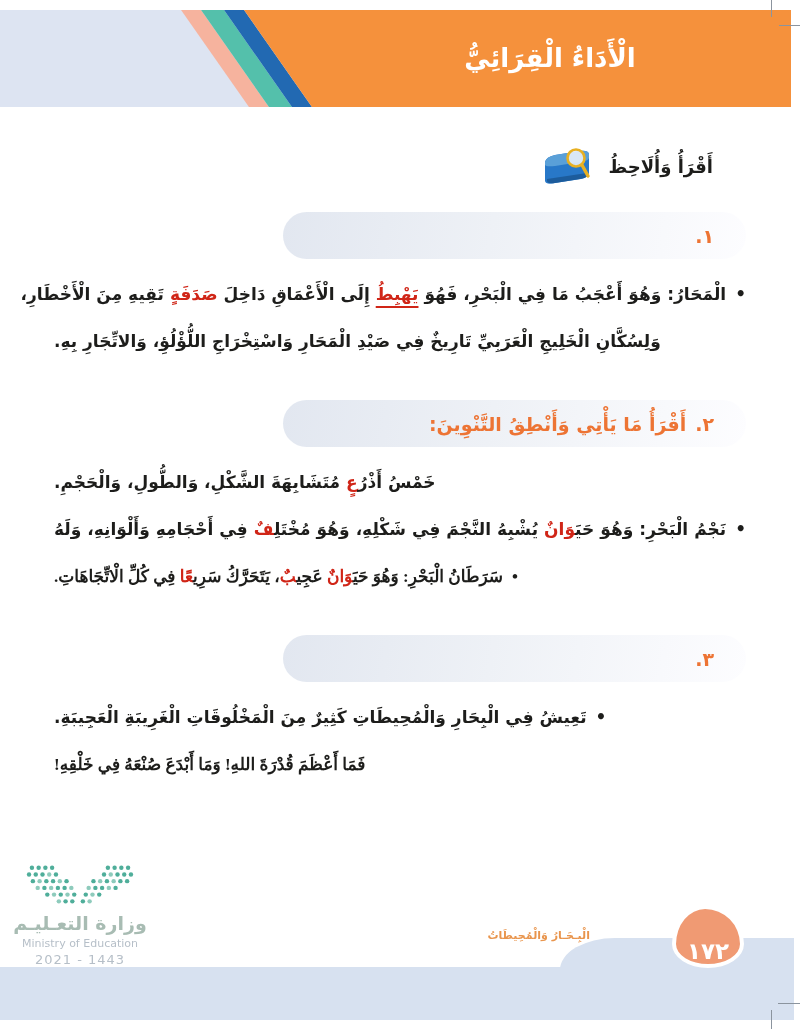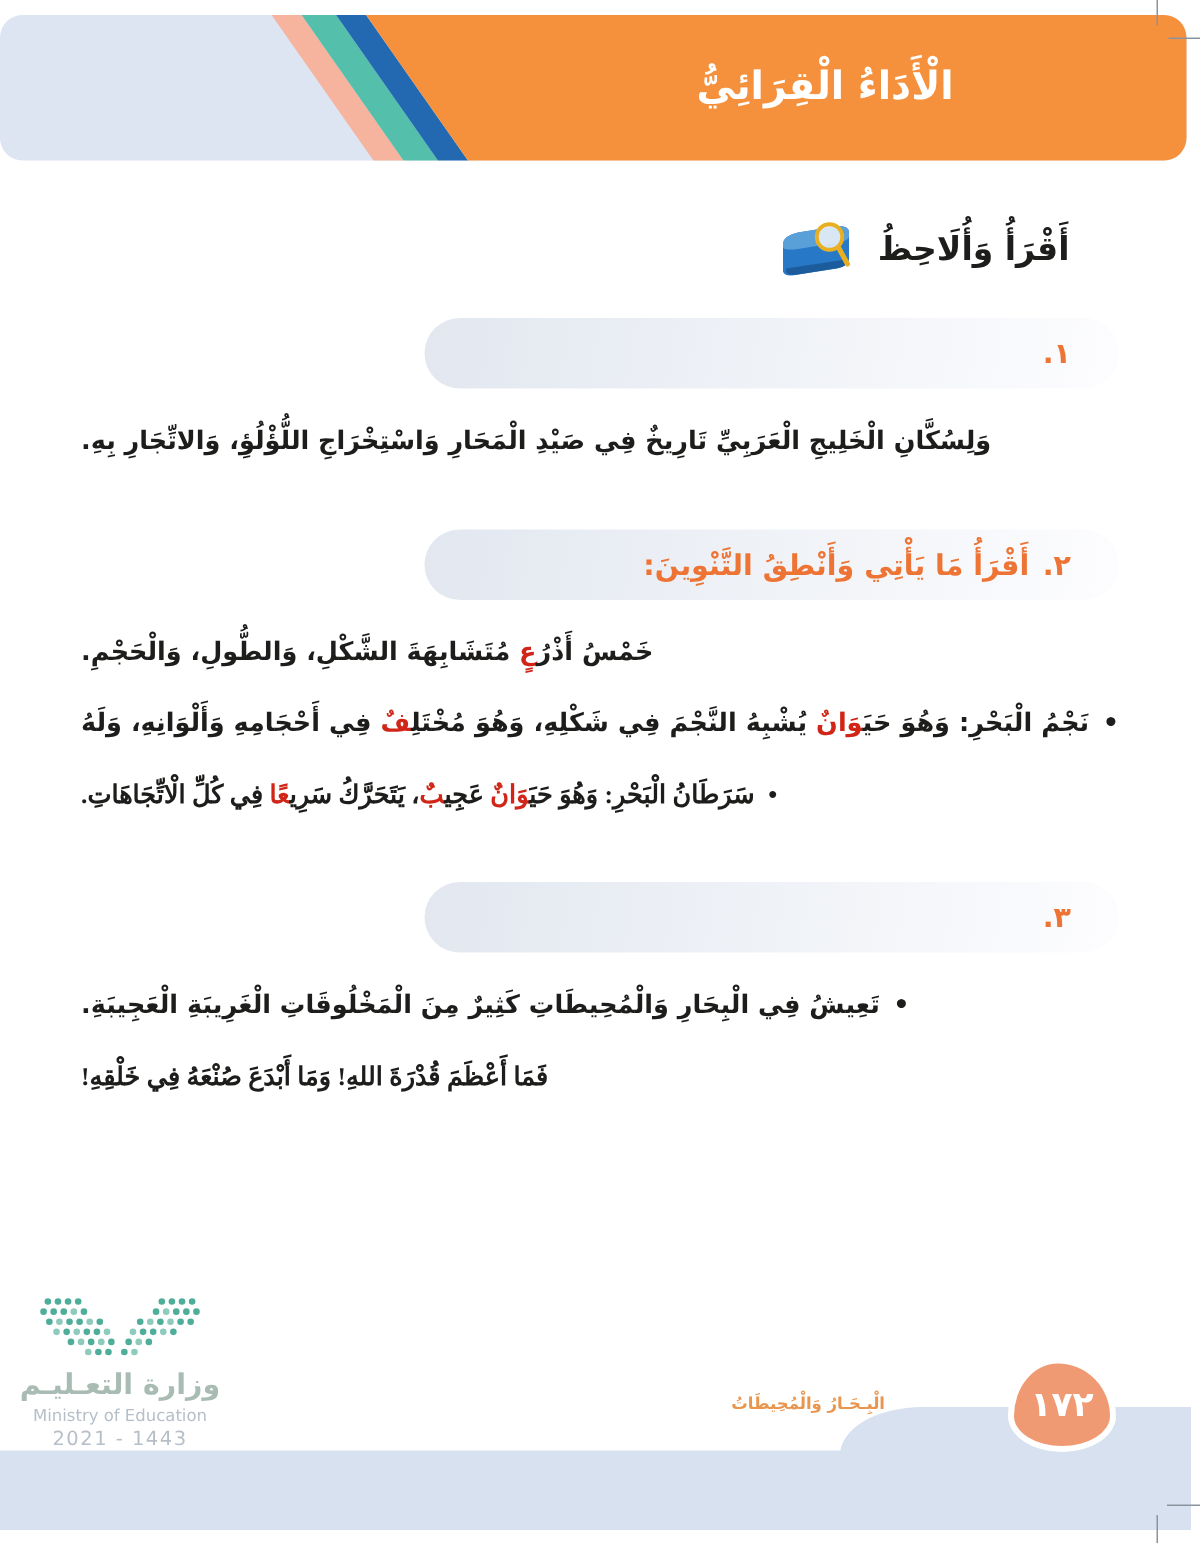--- a/index.html
+++ b/index.html
@@ -2,33 +2,33 @@
 <html lang="ar" style="--banner-orange: #f5913c; --band-blue-top: #dde4f2; --band-blue-bottom: #d7e1f0; --stripe-salmon: #f6b39e; --stripe-teal: #54c0ab; --stripe-blue: #2269b2; --accent-red: #d02517; --title-orange: #ed7434; --badge-salmon: #f09a73; --logo-teal: #4fae9a;"><head>
 <meta charset="utf-8">
 <style>
   html,body{margin:0;padding:0;background:#ffffff;}
   .page{
     position:relative;width:800px;height:1029px;background:#ffffff;
     overflow:hidden;font-family:"DejaVu Sans","Liberation Sans",sans-serif;
   }
   
   .header-band{position:absolute;top:10px;left:0;right:9px;height:97px;
-    background:var(--band-blue-top,#dde4f2);overflow:hidden;border-radius:15px;}
+    background:var(--band-blue-top,#dde4f2);overflow:hidden;}
   .stripe{position:absolute;top:-6px;bottom:-6px;transform:skewX(35deg);}
   .stripe.salmon{left:215px;width:20px;background:var(--stripe-salmon,#f6b39e);}
   .stripe.teal{left:235px;width:23px;background:var(--stripe-teal,#54c0ab);}
   .stripe.blue{left:258px;width:20px;background:var(--stripe-blue,#2269b2);}
   .orange-panel{position:absolute;top:-6px;bottom:-6px;left:278px;right:-80px;
     transform:skewX(35deg);background:var(--banner-orange,#f5913c);}
   .header-title{position:absolute;top:33px;left:400px;width:300px;text-align:center;
     color:#ffffff;font-size:26px;font-weight:bold;direction:rtl;}
   
   .content{position:absolute;top:130px;left:54px;right:54px;direction:rtl;color:#1d1d1b;}
   .heading-row{display:flex;align-items:center;height:44px;margin-top:14px;padding-right:33px;}
-  .heading-label{font-size:22px;font-weight:bold;}
+  .heading-label{font-size:18px;font-weight:bold;}
   .heading-icon{margin-right:14px;flex:0 0 auto;display:flex;align-items:center;}
   .banner{width:463px;height:47px;border-radius:24px;margin-top:35px;
     background:linear-gradient(100deg,#e2e7f0 0%,#eef1f6 45%,#fdfdff 100%);
     display:flex;align-items:center;gap:9px;padding-right:32px;box-sizing:border-box;
     color:var(--title-orange,#ed7434);font-size:19px;font-weight:bold;}
   .banner.first{margin-top:24px;}
   .para{margin-top:12px;}
   .para + .para{margin-top:0;font-family:Liberation Serif, serif;}
   .line{height:47px;line-height:47px;white-space:nowrap;text-align:left;
     font-size:17px;font-weight:bold;}
@@ -41,21 +41,21 @@
     text-decoration-color:var(--accent-red,#d02517);}
   
   .band{position:absolute;left:0;right:6px;top:967px;height:53px;background:var(--band-blue-bottom,#d7e1f0);}
   .shelf{position:absolute;right:6px;width:234px;top:938px;height:82px;
     background:var(--band-blue-bottom,#d7e1f0);border-top-left-radius:55px 32px;}
   .chapter-title{position:absolute;right:210px;top:929px;direction:rtl;
     color:#e9954d;font-size:11px;font-weight:bold;}
   .page-badge{position:absolute;left:672px;top:905px;width:72px;height:63px;box-sizing:border-box;
     background:var(--badge-salmon,#f09a73);border:4px solid #ffffff;
     border-radius:46% 54% 50% 50% / 62% 62% 38% 38%;
-    display:flex;align-items:center;justify-content:center;
+    display:flex;align-items:flex-end;justify-content:center;
     color:#ffffff;font-size:23px;font-weight:bold;}
   .ministry{position:absolute;left:-40px;top:860px;width:240px;text-align:center;}
   .ministry .dots{display:block;margin:0 auto;}
   .ministry-ar{font-size:19px;font-weight:bold;color:#a8bcb3;direction:rtl;margin-top:2px;}
   .ministry-en{font-size:11px;color:#b6bfc8;margin-top:3px;}
   .ministry-year{font-size:13px;color:#b6bfc8;letter-spacing:1px;margin-top:2px;}
   
   .mark{position:absolute;background:#8b949e;}
   .mark.v1{left:771px;top:0;width:1px;height:17px;}
   .mark.h1{left:779px;top:25px;width:21px;height:1px;}
@@ -86,20 +86,21 @@
           <circle cx="36" cy="13" r="8.5" fill="#e7eef7" fill-opacity="0.9" stroke="#e8b021" stroke-width="2.6"></circle>
           <line x1="42" y1="20" x2="48" y2="31" stroke="#e8b021" stroke-width="3.4" stroke-linecap="round"></line>
         </svg>
       </span>
     </div>
     <div id="sections">
         <div class="banner first">
           <span>١.</span>
         </div>
         <div class="para">
+          <div class="line full"><span class="bullet">•</span><span>الْمَحَارُ: وَهُوَ أَعْجَبُ مَا فِي الْبَحْرِ، فَهُوَ </span><span class="red underline">يَهْبِطُ</span><span> إِلَى الْأَعْمَاقِ دَاخِلَ </span><span class="red">صَدَفَةٍ</span><span> تَقِيهِ مِنَ الْأَخْطَارِ،</span></div>
           <div class="line cont"><span>وَلِسُكَّانِ الْخَلِيجِ الْعَرَبِيِّ تَارِيخٌ فِي صَيْدِ الْمَحَارِ وَاسْتِخْرَاجِ اللُّؤْلُؤِ، وَالاتِّجَارِ بِهِ.</span></div>
         </div>
         <div class="banner">
           <span>٢.</span>
           <span>أَقْرَأُ مَا يَأْتِي وَأَنْطِقُ التَّنْوِينَ:</span>
         </div>
         <div class="para">
           <div class="line cont"><span>خَمْسُ أَذْرُ</span><span class="red">عٍ</span><span> مُتَشَابِهَةَ الشَّكْلِ، وَالطُّولِ، وَالْحَجْمِ.</span></div>
           <div class="line full"><span class="bullet">•</span><span>نَجْمُ الْبَحْرِ: وَهُوَ حَيَ</span><span class="red">وَانٌ</span><span> يُشْبِهُ النَّجْمَ فِي شَكْلِهِ، وَهُوَ مُخْتَلِ</span><span class="red">فٌ</span><span> فِي أَحْجَامِهِ وَأَلْوَانِهِ، وَلَهُ</span></div>
         </div>

